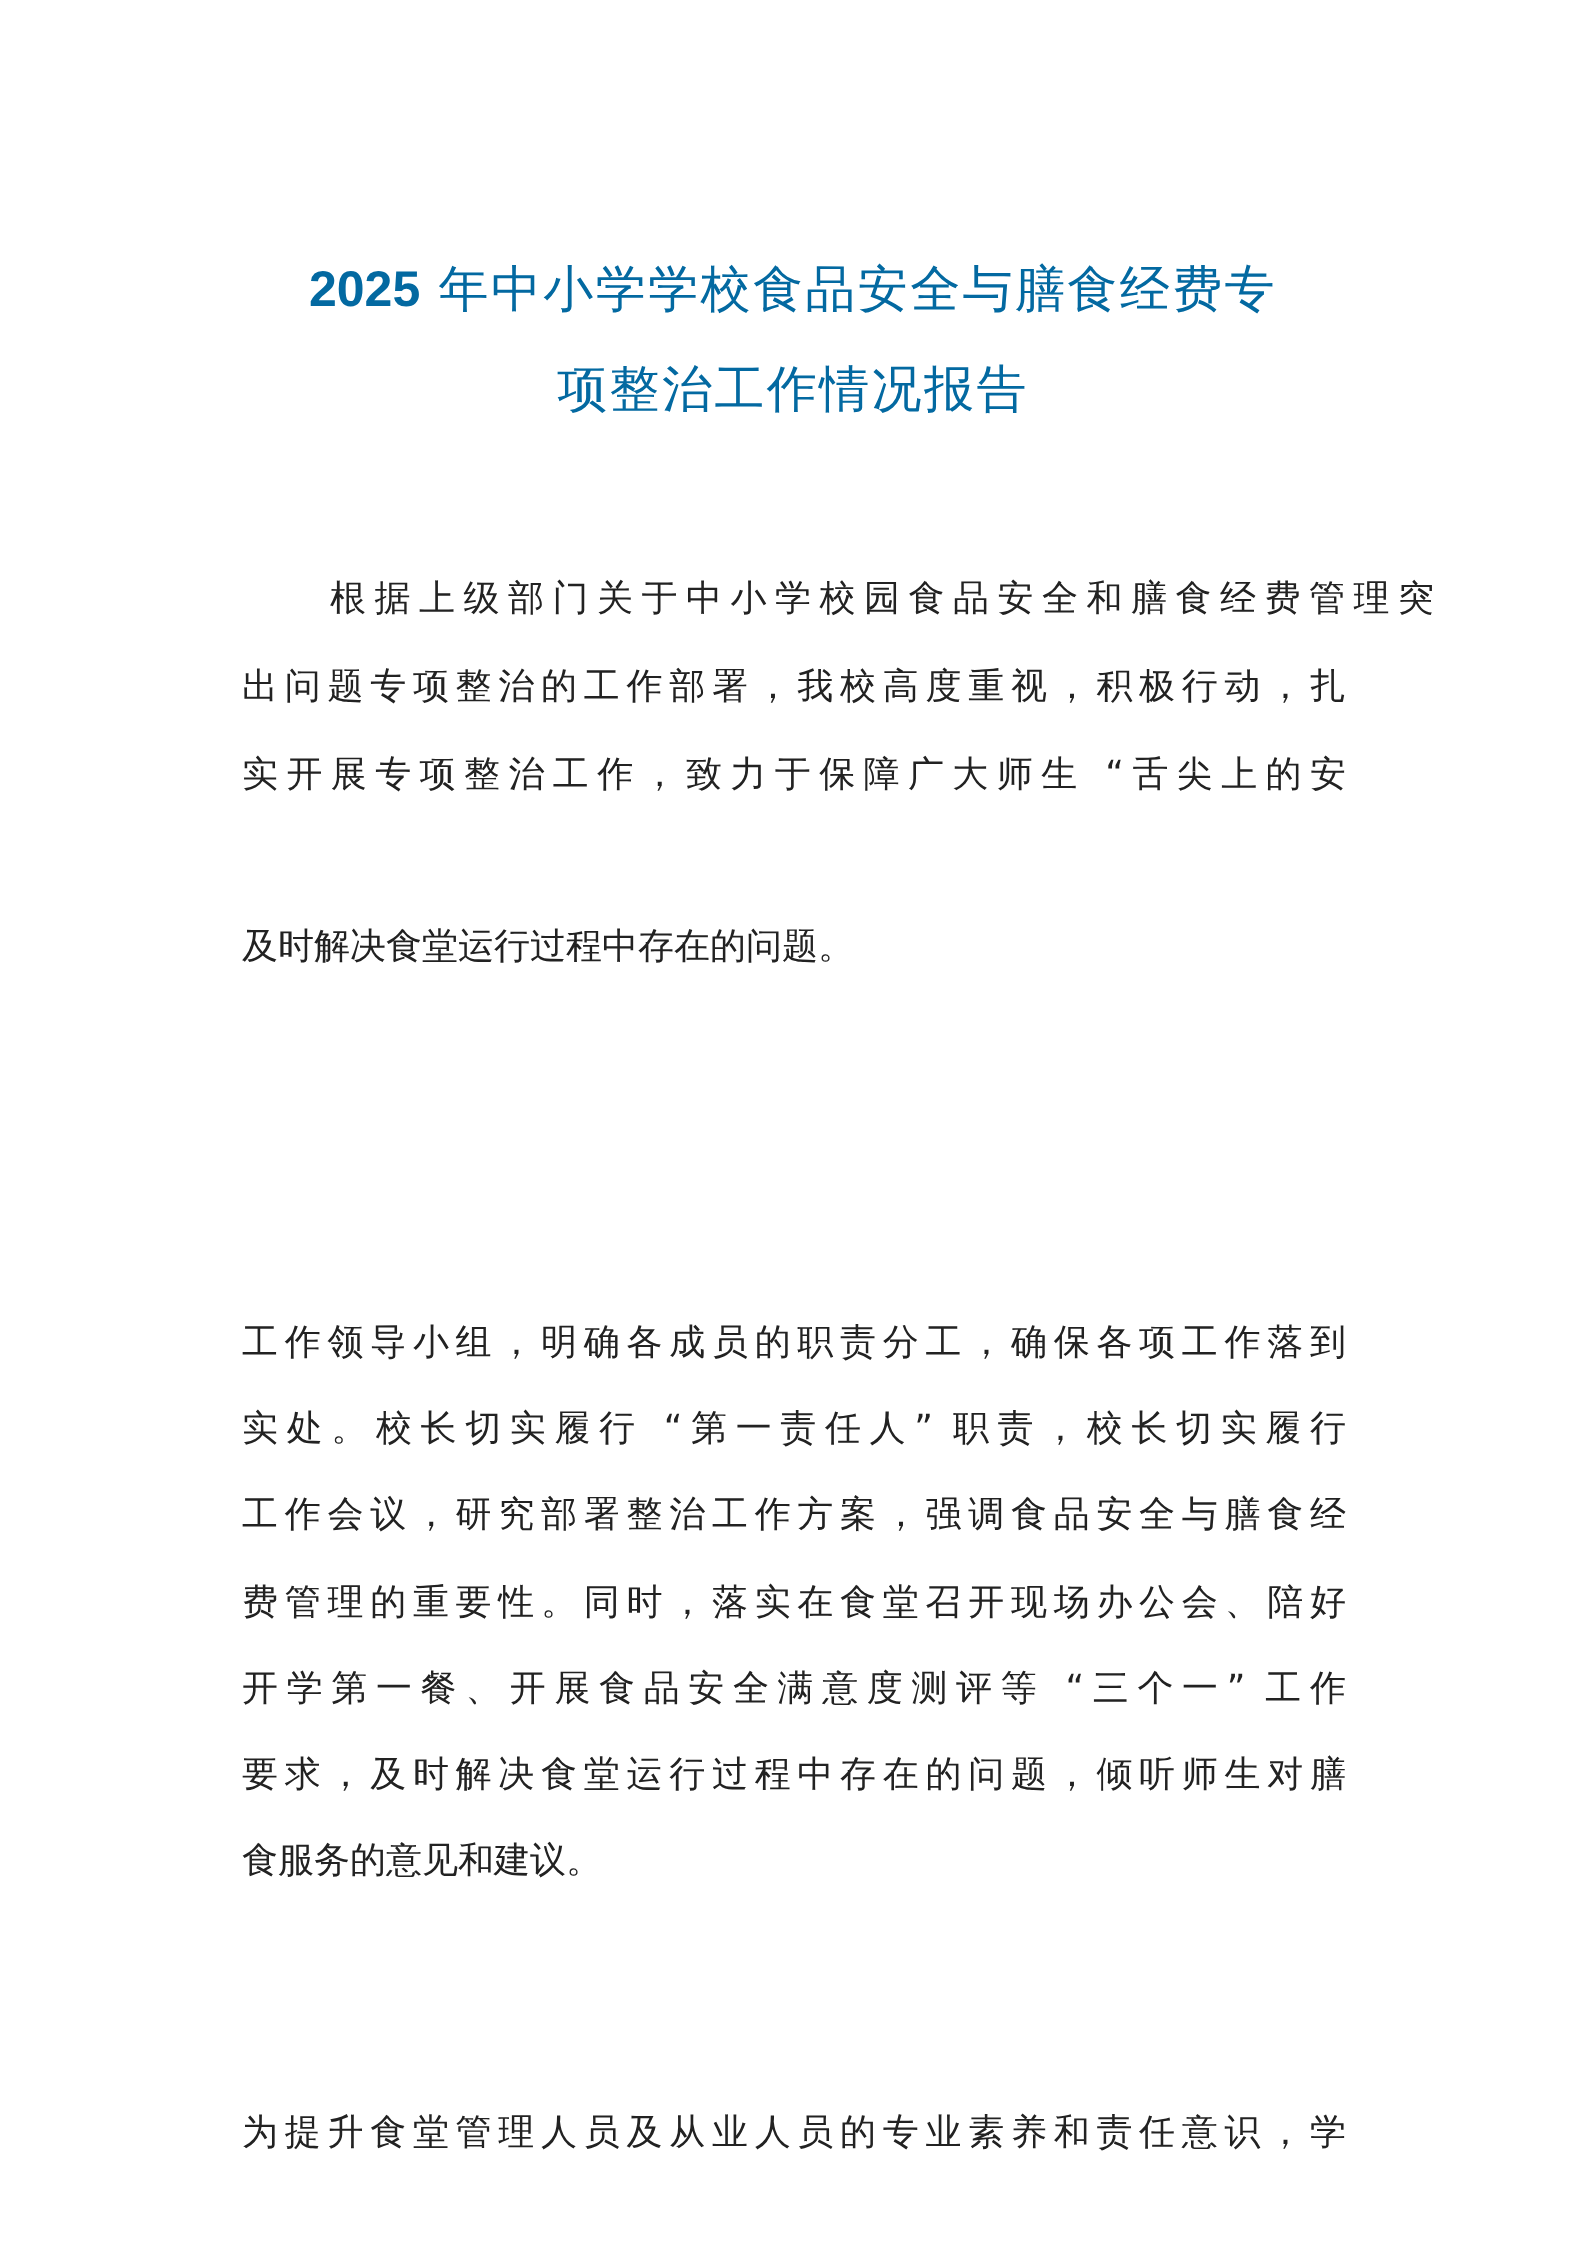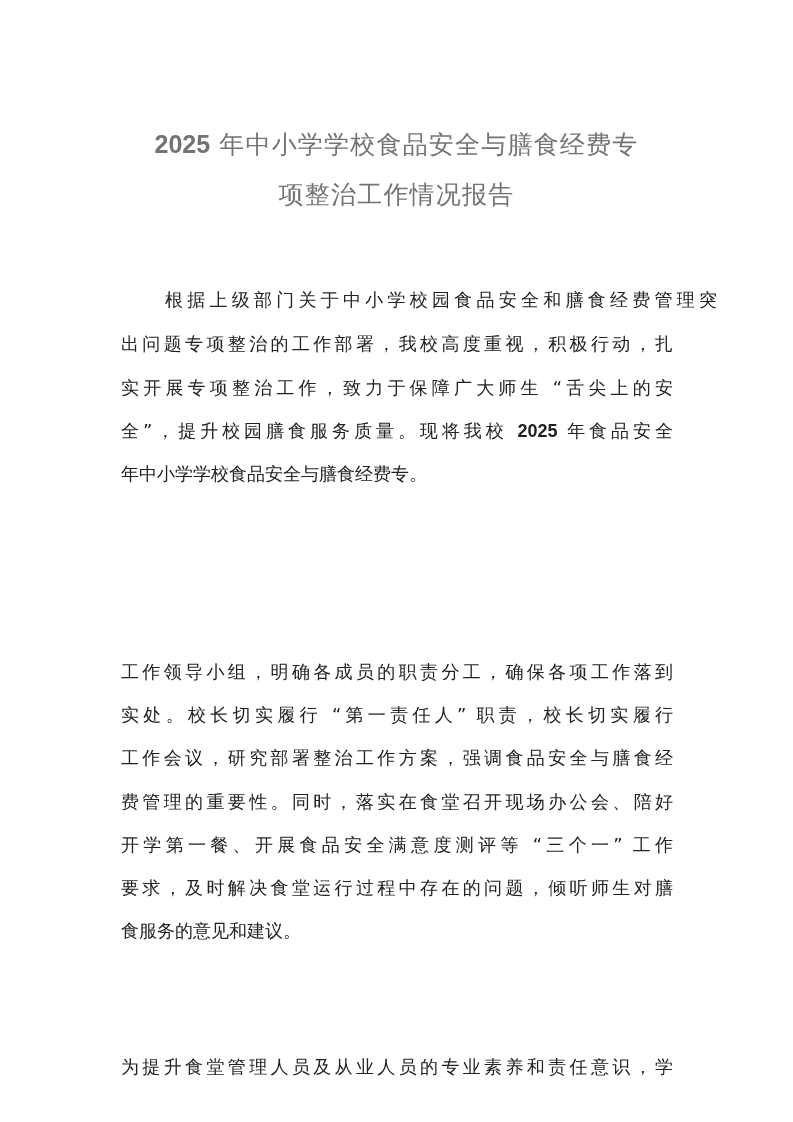--- a/index.html
+++ b/index.html
@@ -22,21 +22,21 @@
       height: 1122px;
       background: #ffffff;
     }
     .title {
       position: absolute;
       left: 100px;
       width: 593px;
       text-align: center;
       font-size: 25px;
       letter-spacing: 1.2px;
-      color: #737373;
+      color: #0369a1;
       white-space: nowrap;
     }
     .title .num {
       font-family: "Liberation Sans", sans-serif;
       font-weight: bold;
       letter-spacing: 0;
     }
     .title-line-1 { top: 128px; }
     .title-line-2 { top: 178px; }
     .line {
@@ -64,24 +64,21 @@
 <div class="page">
 
   <div class="title title-line-1">
     <span class="num">2025</span><span> 年中小学学校食品安全与膳食经费专</span>
   </div>
   <div class="title title-line-2">项整治工作情况报告</div>
 
   <div class="line" style="top:288px;margin-left:44px;">根据上级部门关于中小学校园食品安全和膳食经费管理突</div>
   <div class="line" style="top:332px;">出问题专项整治的工作部署，我校高度重视，积极行动，扎</div>
   <div class="line" style="top:376px;">实开展专项整治工作，致力于保障广大师生 “舌尖上的安</div>
-  <div class="line" style="top:419px;">
-    <span>全”，提升校园膳食服务质量。现将我校 </span><span class="num">2025</span><span> 年食品安全</span>
-  </div>
-  <div class="line last" style="top:462px;">年中小学学校食品安全与膳食经费专。</div>
+  <div class="line last" style="top:462px;">及时解决食堂运行过程中存在的问题。</div>
 
 
   <div class="line" style="top:660px;">工作领导小组，明确各成员的职责分工，确保各项工作落到</div>
   <div class="line" style="top:703px;">实处。校长切实履行 “第一责任人” 职责，校长切实履行</div>
   <div class="line" style="top:747px;font-family:Liberation Mono, monospace;">工作会议，研究部署整治工作方案，强调食品安全与膳食经</div>
   <div class="line" style="top:790px;">费管理的重要性。同时，落实在食堂召开现场办公会、陪好</div>
   <div class="line" style="top:833px;">开学第一餐、开展食品安全满意度测评等 “三个一” 工作</div>
   <div class="line" style="top:876px;">要求，及时解决食堂运行过程中存在的问题，倾听师生对膳</div>
   <div class="line last" style="top:919px;">食服务的意见和建议。</div>
 

